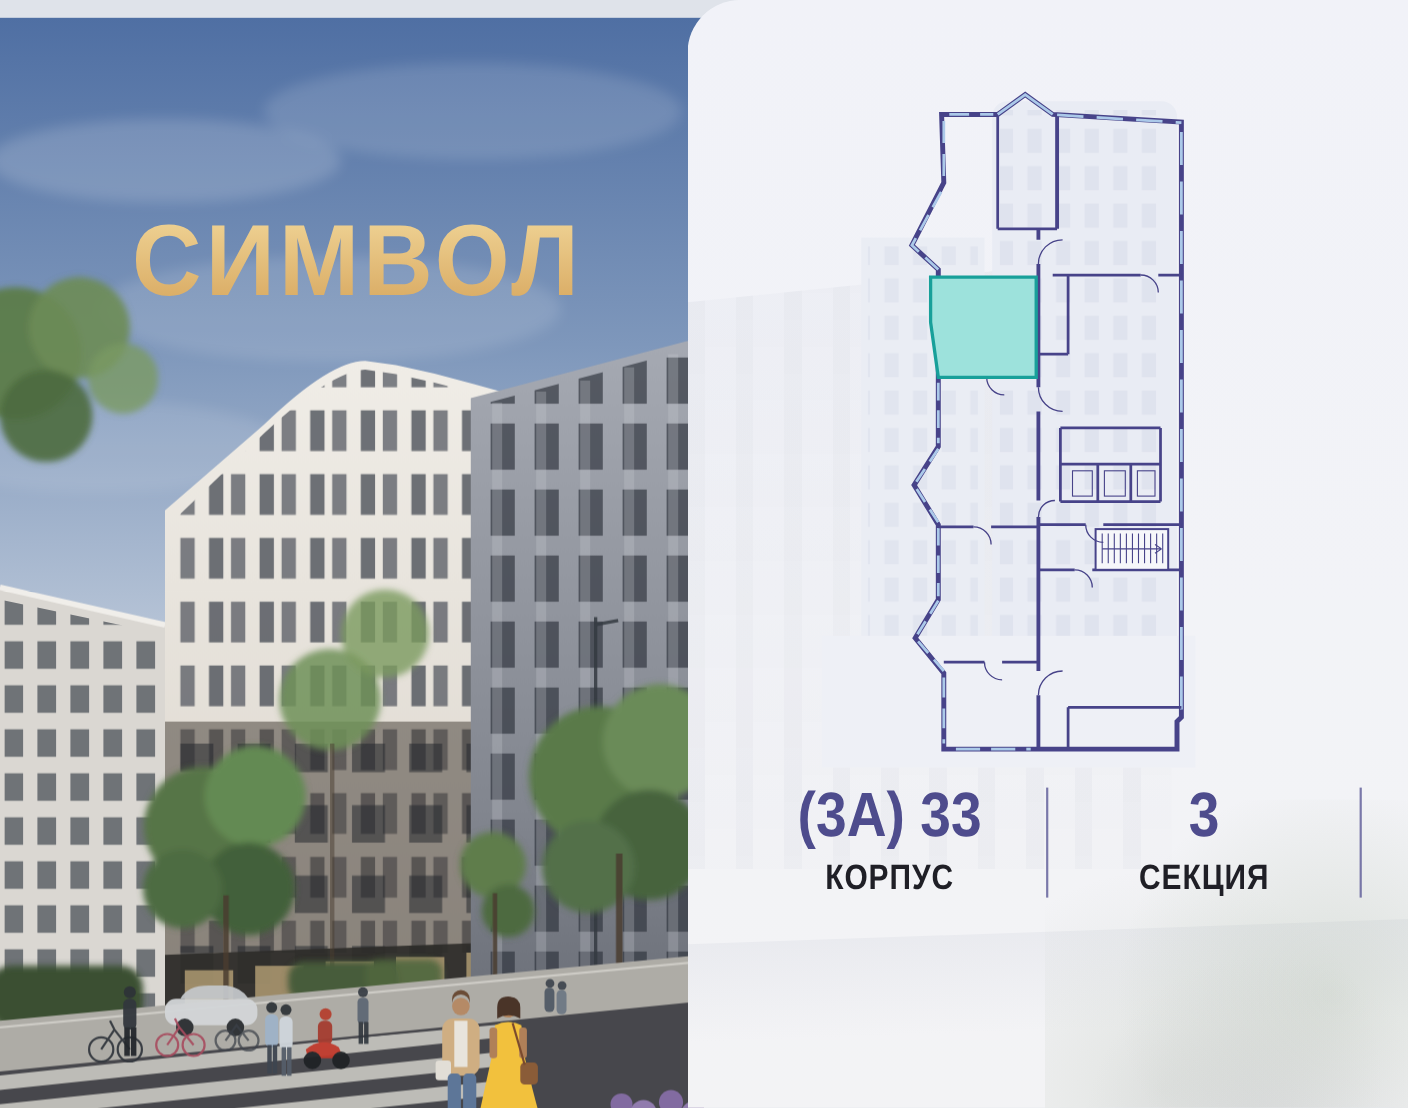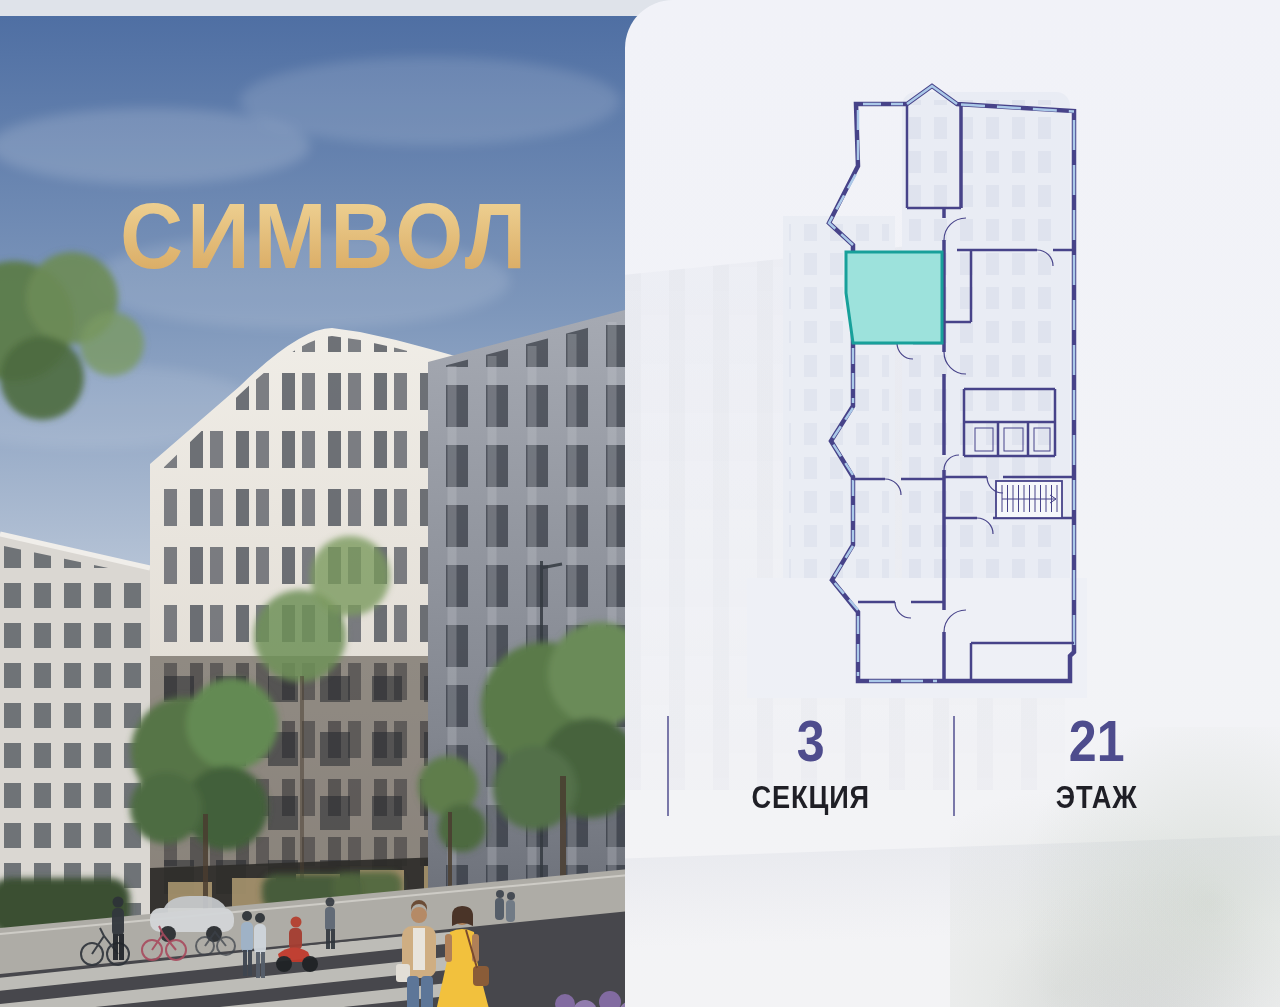--- a/index.html
+++ b/index.html
@@ -347,25 +347,25 @@
         <path d="M138 401 A16 16 0 0 1 154 417"></path>
         <path d="M148 524 A16 16 0 0 0 164 540"></path>
         <path d="M230 440 A16 16 0 0 1 246 456"></path>
         <path d="M240 399 A16 16 0 0 0 256 415"></path>
       </g>
 
       <path d="M99 174 H195 V265 H106 L99 215 Z" stroke="#18a09a" stroke-width="3" stroke-linejoin="miter" fill="#9de2dc"></path>
     </svg>
 
     <div class="stats">
+      <div class="stat">
+        <div class="value">(3А) 33</div>
+        <div class="label">КОРПУС</div>
+      </div>
       <div class="vdiv"></div>
       <div class="stat">
         <div class="value">3</div>
         <div class="label">СЕКЦИЯ</div>
       </div>
       <div class="vdiv"></div>
-      <div class="stat">
-        <div class="value">21</div>
-        <div class="label">ЭТАЖ</div>
-      </div>
     </div>
   </div>
 </div>
 
 </body></html>

